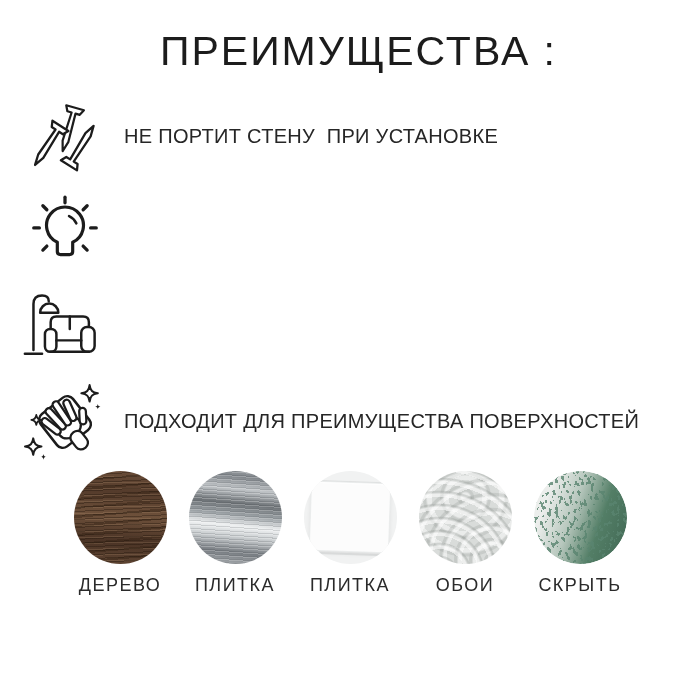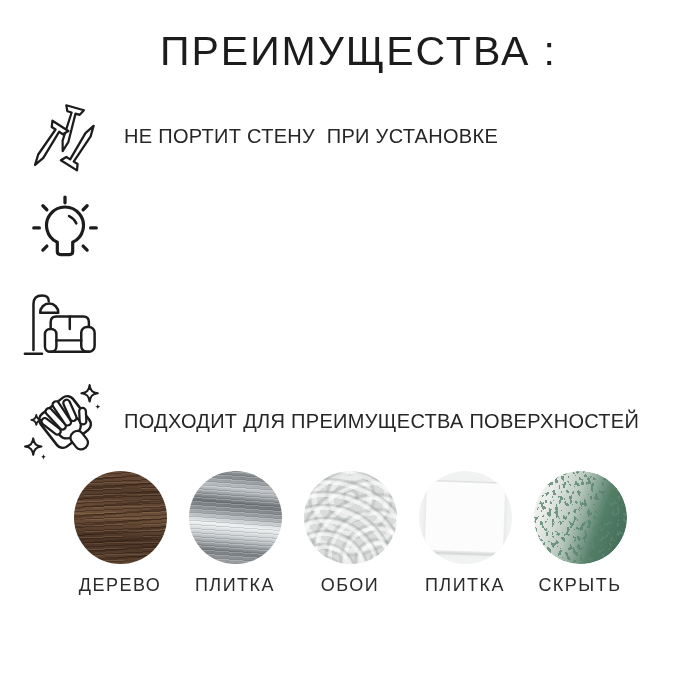--- a/index.html
+++ b/index.html
@@ -150,31 +150,31 @@
       <div class="swatch wood"></div>
       <span class="surface-label">ДЕРЕВО</span>
     </div>
 
     <div class="surface">
       <div class="swatch metal"></div>
       <span class="surface-label">ПЛИТКА</span>
     </div>
 
     <div class="surface">
-      <div class="swatch wallpaper"></div>
-      <span class="surface-label">ОБОИ</span>
-    </div>
-
-    <div class="surface">
       <div class="swatch tile">
         <div class="grout top"></div>
         <div class="grout bottom"></div>
         <div class="tile-face"></div>
       </div>
       <span class="surface-label">ПЛИТКА</span>
+    </div>
+
+    <div class="surface">
+      <div class="swatch wallpaper"></div>
+      <span class="surface-label">ОБОИ</span>
     </div>
 
     <div class="surface">
       <div class="swatch glass">
         <svg viewBox="0 0 93 93">
           <defs>
             <clipPath id="clipGlass">
                 <circle cx="46.5" cy="46.5" r="46.5"></circle>
               </clipPath>
             <linearGradient id="gradGlass" x1="0" y1="0.2" x2="1" y2="0.55">

